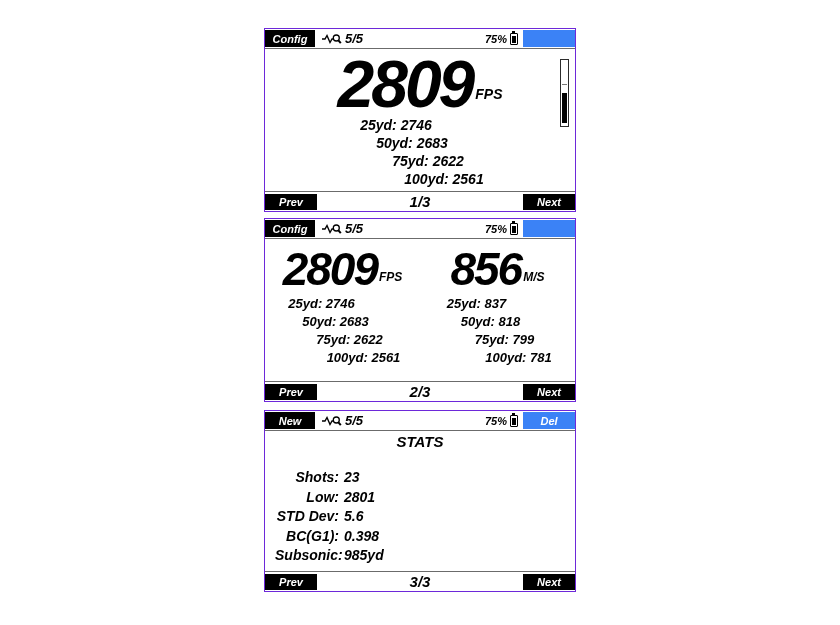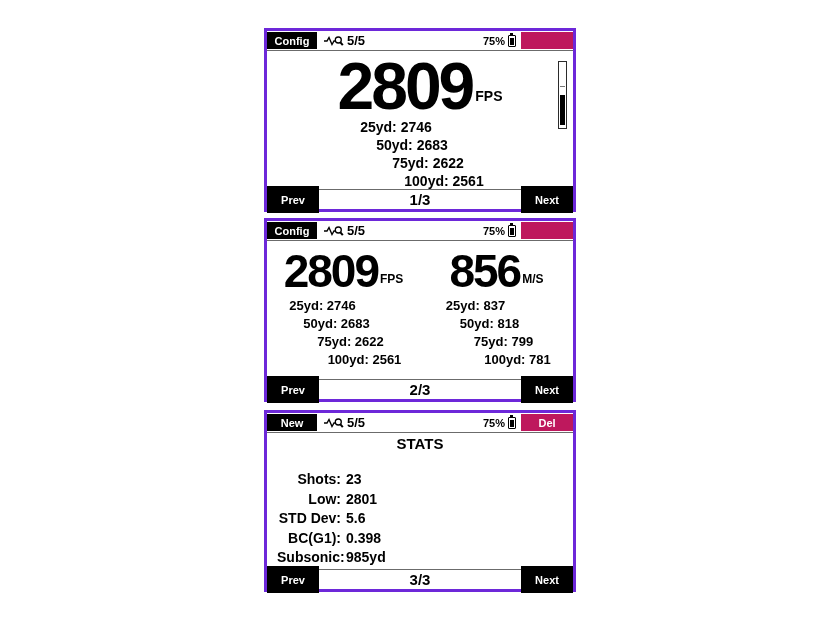--- a/index.html
+++ b/index.html
@@ -2,21 +2,21 @@
 <html><head>
 <meta charset="utf-8">
 <style>
   html,body{margin:0;padding:0;background:#ffffff;}
   #stage{
     position:relative;width:840px;height:625px;background:#ffffff;overflow:hidden;
     font-family:"Liberation Sans",sans-serif;font-weight:bold;color:#000;
   }
   .panel{
     position:absolute;left:264px;width:312px;background:#fff;
-    border:3px solid #6d28d9;box-sizing:border-box;
+    border:1px solid #6d28d9;box-sizing:border-box;font-style:italic;
   }
   
   .hdr{
     position:relative;height:19px;border-bottom:1px solid #6b6b6b;
     display:flex;align-items:center;
   }
   .hbtn{
     background:#000;color:#fff;height:17px;min-width:50px;padding:0 6px;
     display:flex;align-items:center;justify-content:center;
     font-size:11px;box-sizing:border-box;cursor:pointer;
@@ -28,30 +28,30 @@
   .batt-pct{font-size:11px;margin-right:3px;}
   .battery{
     position:relative;width:8px;height:12px;border:1px solid #000;border-radius:1px;
     margin-right:5px;box-sizing:border-box;
   }
   .battery:before{
     content:"";position:absolute;top:-3px;left:1px;width:3px;height:2px;background:#000;
   }
   .battery .fill{position:absolute;left:1px;right:1px;bottom:1px;height:7px;background:#000;}
   .corner{
-    background:#be185d;color:#fff;height:17px;width:52px;
+    background:#3b82f6;color:#fff;height:17px;width:52px;
     display:flex;align-items:center;justify-content:center;font-size:11px;
   }
   
   .ftr{
     position:absolute;left:0;right:0;bottom:0;height:19px;border-top:1px solid #6b6b6b;
     display:flex;align-items:center;justify-content:space-between;
   }
   .fbtn{
-    background:#000;color:#fff;height:27px;width:52px;
+    background:#000;color:#fff;height:16px;width:52px;
     display:flex;align-items:center;justify-content:center;font-size:11px;cursor:pointer;
   }
   .page{
     position:absolute;left:50%;transform:translateX(-50%);font-size:15px;text-align:right;
   }
   
   .big-row{display:flex;justify-content:center;align-items:flex-end;margin-top:8px;}
   .big-num{font-size:66px;line-height:54px;letter-spacing:-3px;}
   .big-unit{font-size:14px;margin:0 0 9px 3px;}
   .drops{margin-top:5px;text-align:center;font-size:14px;line-height:18px;}

